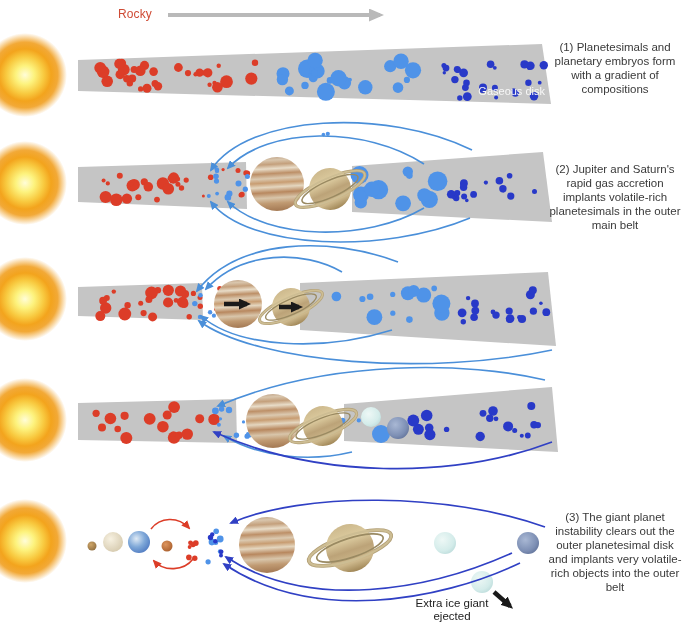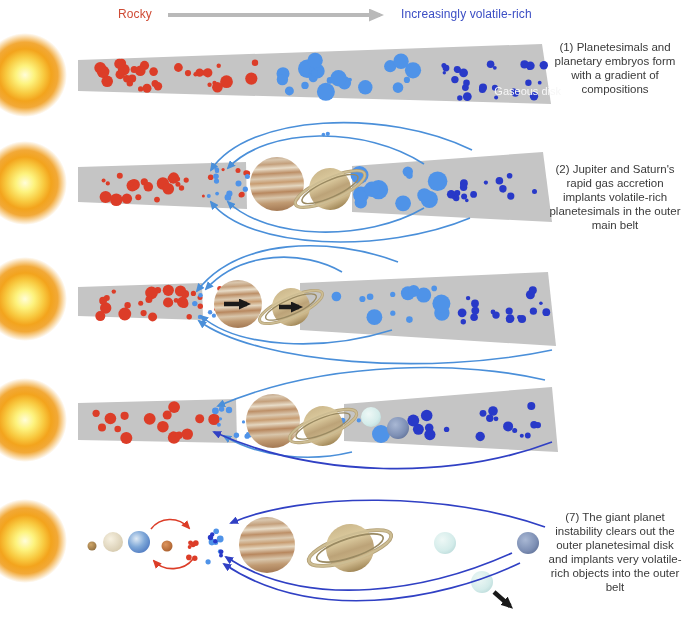--- a/index.html
+++ b/index.html
@@ -4,21 +4,21 @@
 <style>
   html,body{margin:0;padding:0;background:#fff;}
   .canvas{position:relative;width:685px;height:624px;background:#fff;overflow:hidden;
           font-family:"Liberation Sans",sans-serif;}
   svg.diagram{position:absolute;left:0;top:0;}
   .hdr-label{position:absolute;top:7px;font-size:12px;font-weight:500;letter-spacing:.1px;}
   .hdr-left{left:118px;color:var(--header-red,#cf4b35);}
   .hdr-right{left:401px;color:var(--header-blue,#3b4ec4);}
   .stage-text{position:absolute;left:546px;width:138px;text-align:center;
               font-size:11.5px;line-height:1.22;color:var(--text-dark,#3a3a3a);}
-  .gaseous{position:absolute;left:459px;top:85px;width:102px;text-align:right;
+  .gaseous{position:absolute;left:443px;top:85px;width:102px;text-align:right;
            font-size:11px;color:#f7f7f7;}
   .eject-label{position:absolute;left:402px;top:597px;width:100px;text-align:center;
                font-size:11.5px;line-height:1.15;color:#222;}
   .disk{fill:var(--disk-gray,#c5c5c5);}
   .s-lb{stroke:var(--arrow-light-blue,#4a8fd9);fill:none;stroke-width:1.6;}
   .s-db{stroke:var(--arrow-deep-blue,#3040c4);fill:none;stroke-width:1.7;}
   .s-red{stroke:var(--rocky-red,#dc3d28);fill:none;stroke-width:1.6;}
   .s-blk{stroke:#1a1a1a;fill:none;stroke-width:4.5;}
   .hdr-line{stroke:var(--header-gray,#b9b9b9);stroke-width:4;fill:none;}
   .f-lb{fill:var(--arrow-light-blue,#4a8fd9);}
@@ -484,21 +484,21 @@
 
       <path class="s-db" d="M545,527 C448,492 302,492 231,523" marker-end="url(#mk-db)"></path>
       <path class="s-db" d="M512,553 C430,590 310,612 226,557" marker-end="url(#mk-db)"></path>
       <path class="s-db" d="M520,563 C438,602 312,623 224,564" marker-end="url(#mk-db)"></path>
 
       <line x1="494" y1="592" x2="510" y2="606" class="s-blk" marker-end="url(#mk-blk)"></line>
     </g>
   </svg>
 
   <div class="hdr-label hdr-left">Rocky</div>
-  <div class="hdr-label hdr-right">Increasingly volatile-rich</div>
 
   <div class="gaseous">Gaseous disk</div>
 
   <div class="stage-text" style="top:40px">(1) Planetesimals and planetary embryos form with a gradient of compositions</div>
   <div class="stage-text" style="top:162px">(2) Jupiter and Saturn's rapid gas accretion implants volatile-rich planetesimals in the outer main belt</div>
-  <div class="stage-text" style="top:510px">(7) The giant planet instability clears out the outer planetesimal disk and implants very volatile-rich objects into the outer belt</div>
-
+  <div class="stage-text" style="top:510px">(3) The giant planet instability clears out the outer planetesimal disk and implants very volatile-rich objects into the outer belt</div>
+
+  <div class="eject-label">Extra ice giant ejected</div>
 </div>
 
 </body></html>

